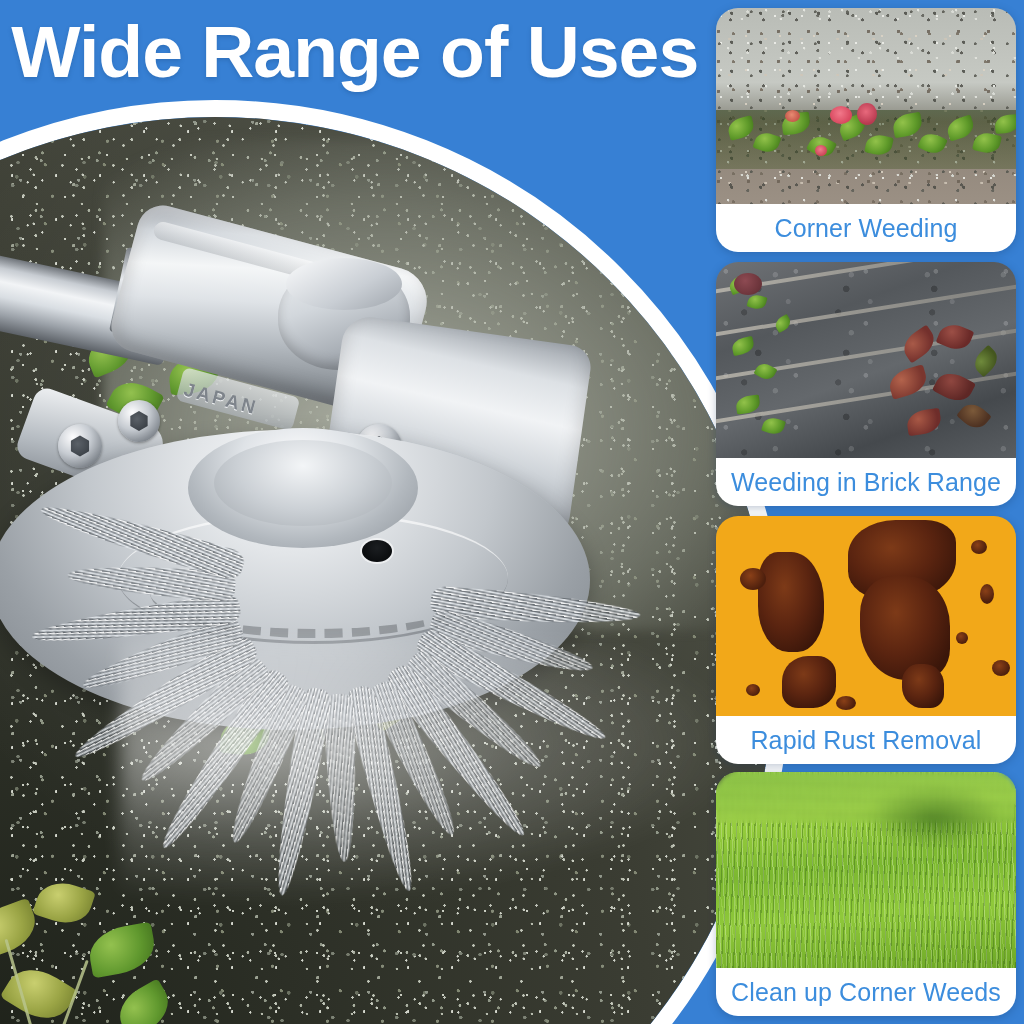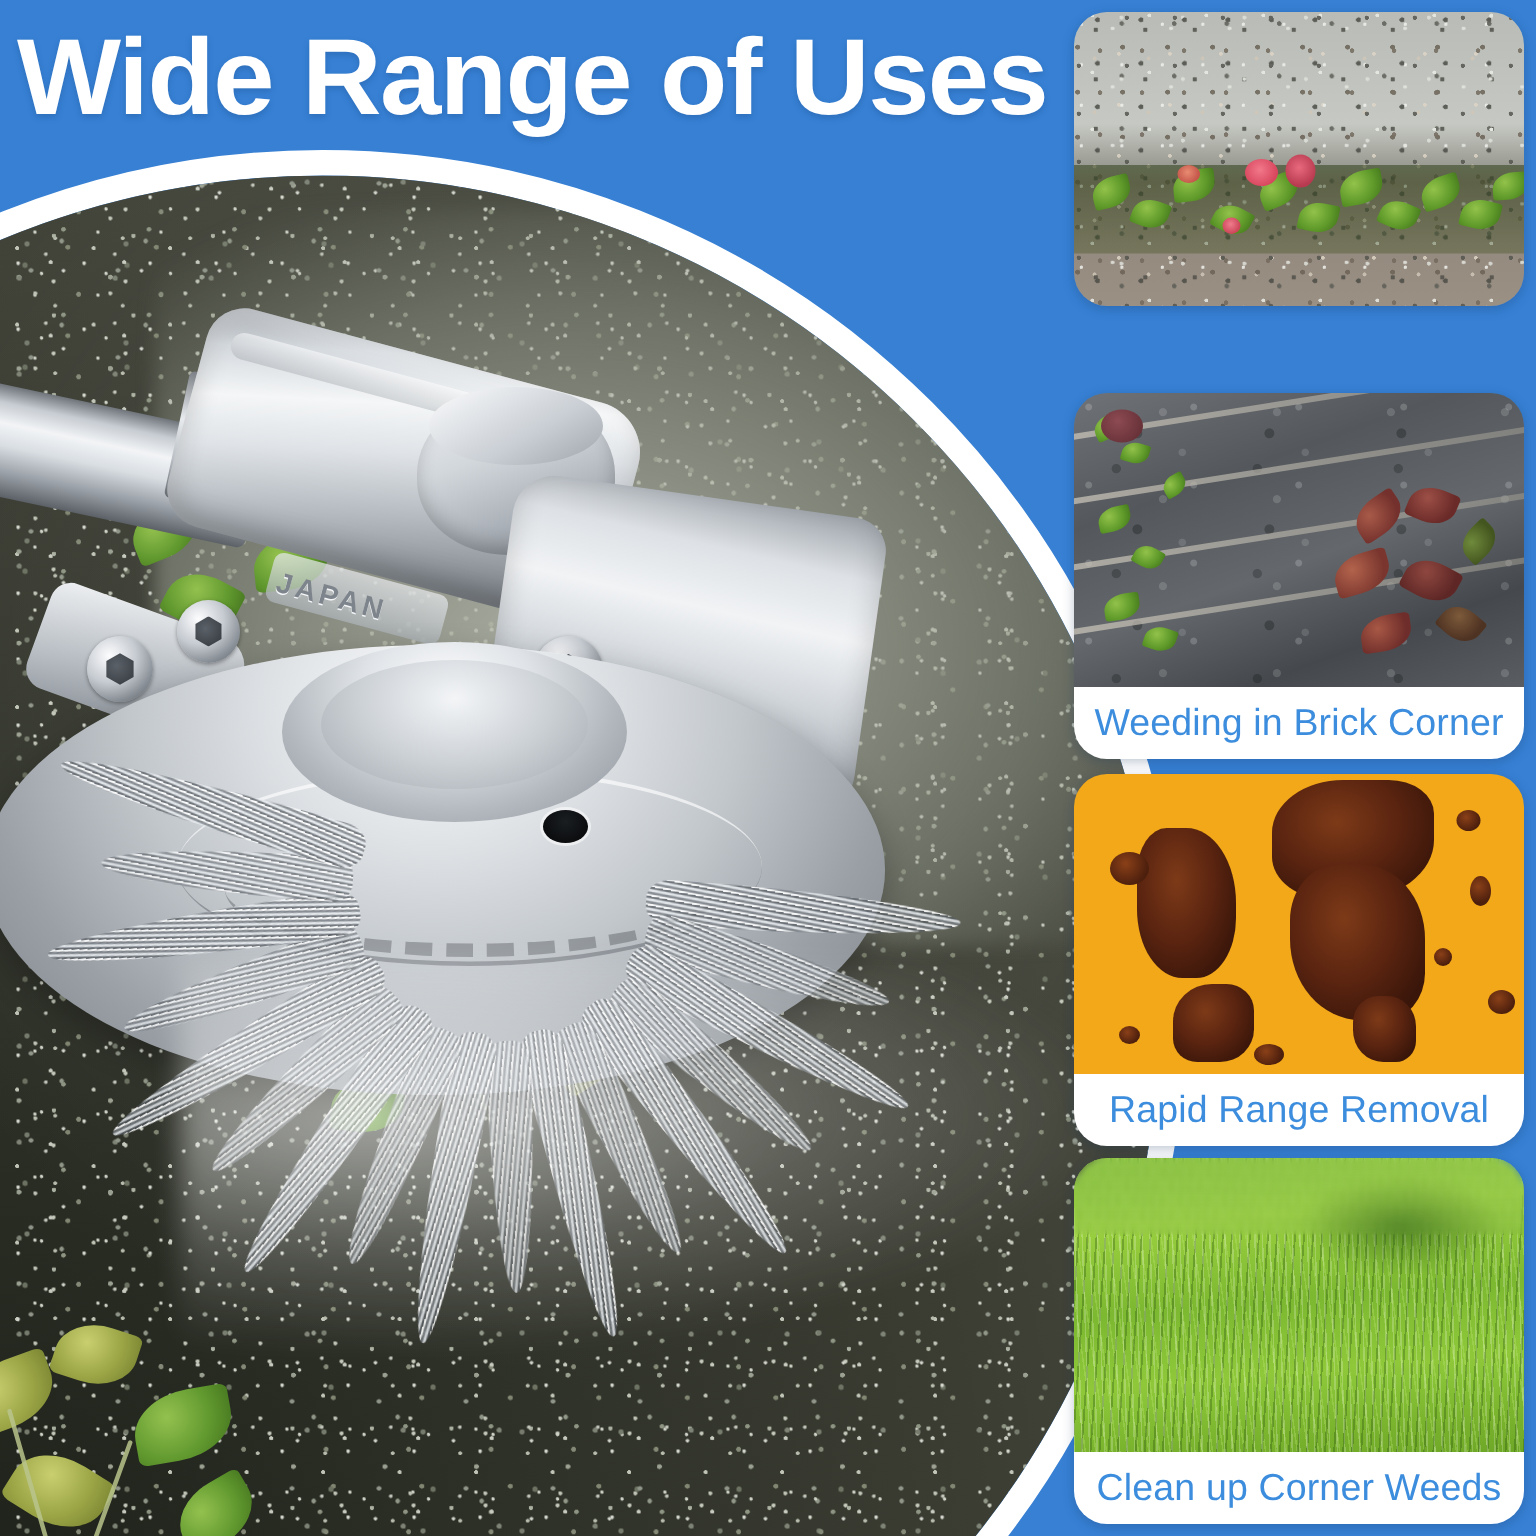--- a/index.html
+++ b/index.html
@@ -474,20 +474,21 @@
           <div class="leaf" style="left:77%;top:18%;width:27px;height:20px;transform:rotate(-18deg);"></div>
           <div class="leaf" style="left:86%;top:40%;width:26px;height:20px;transform:rotate(14deg);"></div>
           <div class="leaf" style="left:93%;top:14%;width:24px;height:18px;transform:rotate(-4deg);"></div>
 
           <div style="position:absolute;left:38%;top:0%;width:22px;height:18px;border-radius:50%;background:radial-gradient(circle at 45% 40%,#f2788a 0%,#d8475e 70%);"></div>
           <div style="position:absolute;left:47%;top:-4%;width:20px;height:22px;border-radius:50%;background:radial-gradient(circle at 45% 40%,#e8697c 0%,#b83a50 70%);"></div>
           <div style="position:absolute;left:23%;top:6%;width:15px;height:12px;border-radius:50%;background:radial-gradient(circle at 45% 40%,#e88b72 0%,#c4564a 70%);"></div>
           <div style="position:absolute;left:33%;top:58%;width:12px;height:11px;border-radius:50%;background:radial-gradient(circle at 45% 40%,#ef7d8c 0%,#cb4458 70%);"></div>
         </div>
       </div>
+      <div class="caption">Corner Weeding</div>
     </div>
 
     <div class="card" id="card-1">
       <div class="photo">
         <div class="p-brick">
           <div class="tex"></div>
           <div class="row" style="top:16%;transform:rotate(-9deg);"></div>
           <div class="row" style="top:38%;transform:rotate(-9deg);"></div>
           <div class="row" style="top:60%;transform:rotate(-9deg);"></div>
           <div class="row" style="top:82%;transform:rotate(-9deg);"></div>
@@ -508,40 +509,40 @@
         <div style="position:absolute;right:2%;top:32%;width:44%;height:66%;">
           <div class="leaf" style="left:18%;top:6%;width:34px;height:24px;transform:rotate(-34deg);background:radial-gradient(circle at 35% 35%,#a85a48,#73302c 70%);"></div>
           <div class="leaf" style="left:46%;top:0%;width:32px;height:24px;transform:rotate(22deg);background:radial-gradient(circle at 35% 35%,#9c4f46,#6a2a28 70%);"></div>
           <div class="leaf" style="left:8%;top:34%;width:38px;height:26px;transform:rotate(-16deg);background:radial-gradient(circle at 35% 35%,#b3634c,#7a362e 70%);"></div>
           <div class="leaf" style="left:44%;top:38%;width:36px;height:26px;transform:rotate(28deg);background:radial-gradient(circle at 35% 35%,#8f4740,#5e2725 70%);"></div>
           <div class="leaf" style="left:22%;top:66%;width:34px;height:24px;transform:rotate(-8deg);background:radial-gradient(circle at 35% 35%,#a85845,#6e2d2a 70%);"></div>
           <div class="leaf" style="left:62%;top:62%;width:28px;height:22px;transform:rotate(40deg);background:radial-gradient(circle at 35% 35%,#7c5a3a,#4e3222 70%);"></div>
           <div class="leaf" style="left:72%;top:20%;width:26px;height:20px;transform:rotate(-44deg);background:radial-gradient(circle at 35% 35%,#6f8a3c,#44561f 70%);"></div>
         </div>
       </div>
-      <div class="caption">Weeding in Brick Corner</div>
+      <div class="caption">Weeding in Brick Range</div>
     </div>
 
     <div class="card" id="card-2">
       <div class="photo">
         <div class="p-rust"></div>
         <div class="rustblob" style="left:44%;top:2%;width:36%;height:40%;border-radius:44% 28% 50% 36%;"></div>
         <div class="rustblob" style="left:48%;top:30%;width:30%;height:52%;border-radius:36% 48% 30% 52%;"></div>
         <div class="rustblob" style="left:14%;top:18%;width:22%;height:50%;border-radius:30% 50% 40% 46%;"></div>
         <div class="rustblob" style="left:22%;top:70%;width:18%;height:26%;border-radius:48% 34% 42% 30%;"></div>
         <div class="rustblob" style="left:62%;top:74%;width:14%;height:22%;border-radius:40% 46% 32% 48%;"></div>
         <div class="rustspot" style="left:8%;top:26%;width:26px;height:22px;"></div>
         <div class="rustspot" style="left:85%;top:12%;width:16px;height:14px;"></div>
         <div class="rustspot" style="left:88%;top:34%;width:14px;height:20px;"></div>
         <div class="rustspot" style="left:80%;top:58%;width:12px;height:12px;"></div>
         <div class="rustspot" style="left:92%;top:72%;width:18px;height:16px;"></div>
         <div class="rustspot" style="left:10%;top:84%;width:14px;height:12px;"></div>
         <div class="rustspot" style="left:40%;top:90%;width:20px;height:14px;"></div>
       </div>
-      <div class="caption">Rapid Range Removal</div>
+      <div class="caption">Rapid Rust Removal</div>
     </div>
 
     <div class="card" id="card-3">
       <div class="photo">
         <div class="p-grass">
           <div class="blades"></div>
           <div class="dark"></div>
           <div class="blur-top"></div>
         </div>
       </div>

